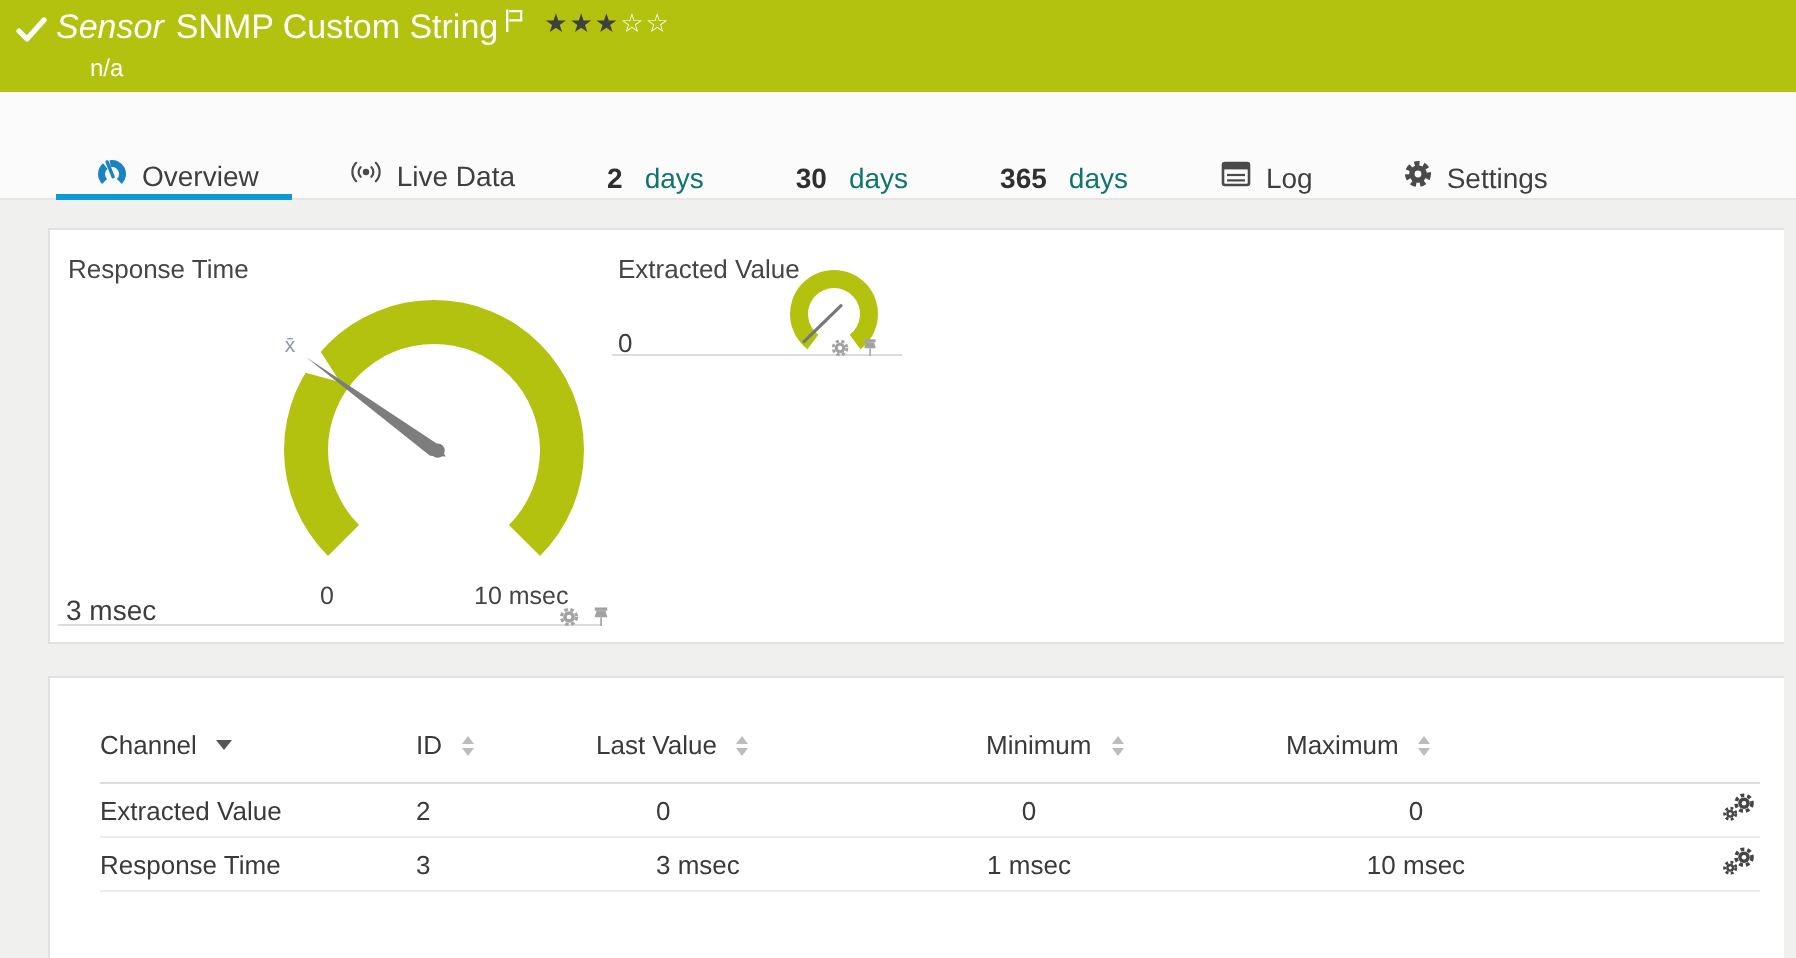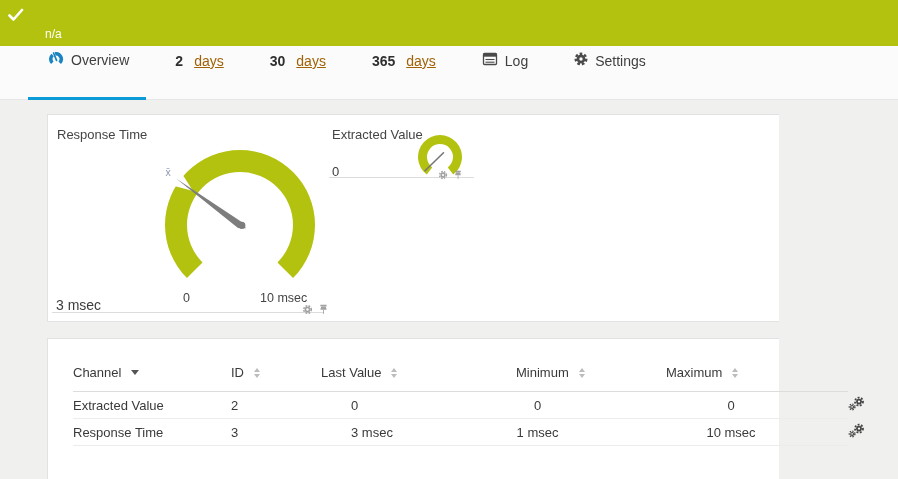--- a/index.html
+++ b/index.html
@@ -15,29 +15,29 @@
   .flagwrap { margin-left:3px; margin-top:0px; }
   .stars { margin-left:10px; font-size:13px; letter-spacing:1px; line-height:15px; cursor:pointer; }
   .stars .f { color:#3f3f3f; }
   .stars .e { color:#ffffff; }
   .subtitle { position:absolute; left:45px; top:27px; color:#fff; font-size:12px; }
 
   
   .tabbar { height:54px; background:#fbfbfb; border-bottom:1px solid #e6e6e6;
     display:flex; align-items:flex-end; gap:46px; padding-left:48px; }
   .tab { position:relative; display:flex; align-items:center; gap:7px;
-    padding-bottom:30px; font-size:14px; color:#3f3f3f; cursor:pointer; white-space:nowrap; }
+    padding-bottom:2px; font-size:14px; color:#3f3f3f; cursor:pointer; white-space:nowrap; }
   .tab .num { font-weight:bold; color:#2f2f2f; }
-  .tab .unit { color:#a16207; margin-left:4px;text-decoration:underline; }
+  .tab .unit { color:#0f766e; margin-left:4px; }
   .tab.active::after { content:""; position:absolute; left:-20px; right:-17px; bottom:-1px;
     height:3px; background:#0d9bd7; }
 
   
   .content { padding-top:14px; height:379px; }
-  .panel { margin-left:47px; width:732px; background:#fff; border:1px solid #e2e2e2; border-right:none; }
+  .panel { margin-left:24px; width:868px; background:#fff; border:1px solid #e2e2e2; border-right:none; }
   .panel.gauges { position:relative; height:208px; }
   .panel.channels { margin-top:16px; height:160px; padding:26px 12px 0 25px; }
 
   .g-title { position:absolute; font-size:13px; color:#454545; }
   .g-label { position:absolute; font-size:12.5px; color:#454545; }
   .g-value { position:absolute; font-size:14px; color:#3d3d3d; }
   .g-line  { position:absolute; border-top:1px solid #dcdcdc; }
   .g-icons { position:absolute; display:flex; gap:5px; align-items:flex-end; color:#a2a2a2; cursor:pointer; }
 
   
@@ -60,33 +60,56 @@
 </style>
 </head>
 <body>
 
 <div class="greenbar">
   <span class="check">
     <svg width="16" height="14" viewBox="0 0 16 14">
         <polyline points="1.5,7.5 5.5,11.5 14,2" fill="none" stroke="#ffffff" stroke-width="2.6" stroke-linecap="round" stroke-linejoin="round"></polyline>
       </svg>
   </span>
+  <div class="title-line">
+    <span class="title-prefix">Sensor</span>
+    <span class="title-main">SNMP Custom String</span>
+    <span class="flagwrap">
+      <svg width="10" height="13" viewBox="0 0 10 13">
+        <line x1="1.6" y1="0.8" x2="1.6" y2="12" stroke="#ffffff" stroke-width="1.2"></line>
+        <path d="M2.6,1.6 H8.6 V6.2 H2.6" fill="none" stroke="#ffffff" stroke-width="1.1"></path>
+      </svg>
+    </span>
+    <span class="stars"><span class="f">★★★</span><span class="e">☆☆</span></span>
+  </div>
   <div class="subtitle">n/a</div>
 </div>
 
 <div class="tabbar">
   <div class="tab active">
     <span>
       <svg width="16" height="16" viewBox="0 0 16 16">
         <path d="M3.05,13.95 A7,7 0 0 1 3.5,3.64 L5.75,6.32 A3.5,3.5 0 0 0 5.53,11.47 Z" fill="#1a84c2"></path>
         <path d="M6.78,2.11 A7,7 0 0 1 12.95,13.95 L10.47,11.47 A3.5,3.5 0 0 0 7.39,5.55 Z" fill="#1a84c2"></path>
         <line x1="8.56" y1="10.39" x2="5.56" y2="2.97" stroke="#1a84c2" stroke-width="1.7" stroke-linecap="round"></line>
       </svg>
     </span>
     <span>Overview</span>
+  </div>
+  <div class="tab">
+    <span>
+      <svg width="16" height="16" viewBox="0 0 16 16" fill="none" stroke="#4a4a4a" stroke-width="1.1" stroke-linecap="round">
+        <circle cx="8" cy="8" r="1.6" fill="#4a4a4a" stroke="none"></circle>
+        <path d="M5.3,5.6 A3.4,3.4 0 0 0 5.3,10.4"></path>
+        <path d="M3.1,3.4 A6.5,6.5 0 0 0 3.1,12.6"></path>
+        <path d="M10.7,5.6 A3.4,3.4 0 0 1 10.7,10.4"></path>
+        <path d="M12.9,3.4 A6.5,6.5 0 0 1 12.9,12.6"></path>
+      </svg>
+    </span>
+    <span>Live Data</span>
   </div>
   <div class="tab">
     <span class="num">2</span>
       <span class="unit">days</span>
   </div>
   <div class="tab">
     <span class="num">30</span>
       <span class="unit">days</span>
   </div>
   <div class="tab">

